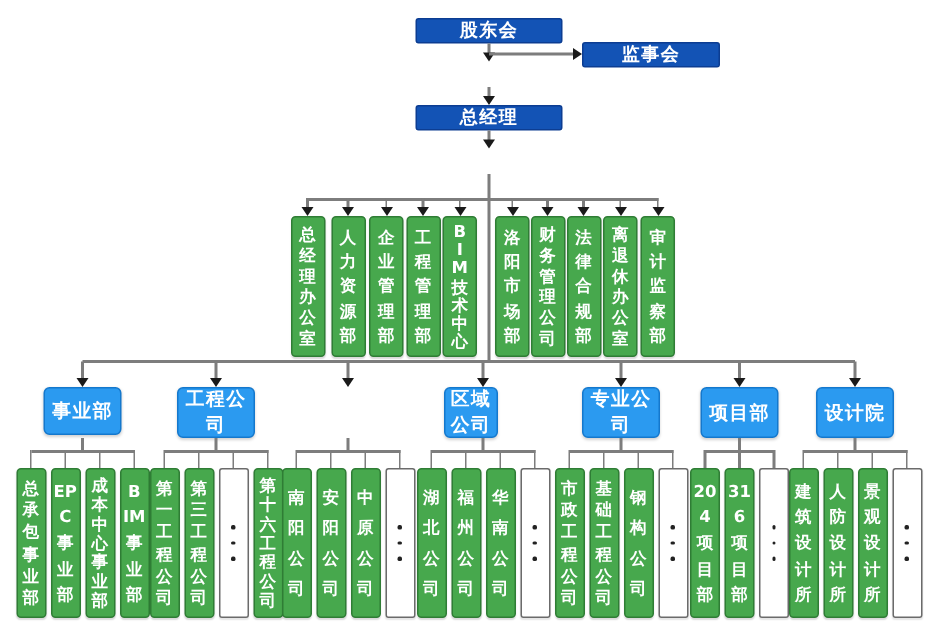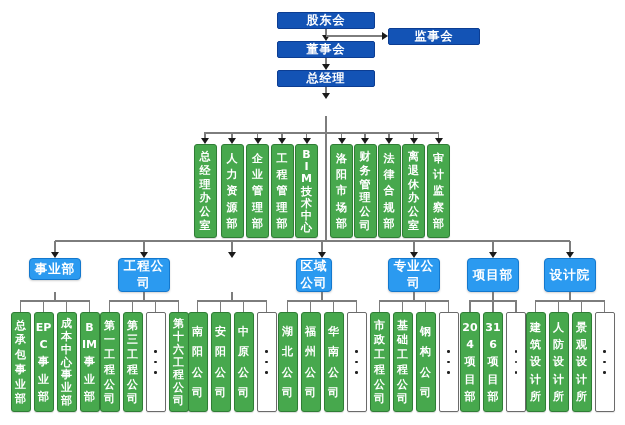--- a/index.html
+++ b/index.html
@@ -49,23 +49,20 @@
 </style>
 </head>
 <body>
 
 <div id="chart">
     <div class="box chain-box" style="left: 277px; top: 12px; width: 98px; height: 17px;">
       <span>股东会</span>
     </div>
     <div class="line" style="left: 325.25px; top: 29px; width: 1.5px; height: 7px;"></div>
     <div class="arrow-down" style="left: 322px; top: 35px;"></div>
-    <div class="box chain-box" style="left: 277px; top: 41px; width: 98px; height: 17px;">
-      <span>董事会</span>
-    </div>
     <div class="line" style="left: 325.25px; top: 58px; width: 1.5px; height: 7px;"></div>
     <div class="arrow-down" style="left: 322px; top: 64px;"></div>
     <div class="box chain-box" style="left: 277px; top: 70px; width: 98px; height: 17px;">
       <span>总经理</span>
     </div>
     <div class="line" style="left: 325.25px; top: 87px; width: 1.5px; height: 7px;"></div>
     <div class="arrow-down" style="left: 322px; top: 93px;"></div>
     <div class="line" style="left: 326px; top: 35px; width: 57px; height: 1.5px;"></div>
     <div class="arrow-right" style="left: 382px; top: 31.75px;"></div>
     <div class="box chain-box" style="left: 388px; top: 28px; width: 92px; height: 17px; justify-content: center;">
@@ -164,21 +161,21 @@
     <div class="box unit-box" style="left: 427px; top: 144px; width: 23px; height: 94px;">
       <div class="vl">审</div>
       <div class="vl">计</div>
       <div class="vl">监</div>
       <div class="vl">察</div>
       <div class="vl">部</div>
     </div>
     <div class="line" style="left: 55px; top: 240px; width: 515px; height: 1.5px;"></div>
     <div class="line" style="left: 54.25px; top: 241px; width: 1.5px; height: 12px;"></div>
     <div class="arrow-down" style="left: 51px; top: 252px;"></div>
-    <div class="box div-box" style="left: 29px; top: 258px; width: 52px; height: 22px;">
+    <div class="box div-box" style="left: 29px; top: 258px; width: 52px; height: 32px;">
       <span>事业部</span>
     </div>
     <div class="line" style="left: 54.25px; top: 292px; width: 1.5px; height: 8px;"></div>
     <div class="line" style="left: 20.5px; top: 300px; width: 69px; height: 1.5px;"></div>
     <div class="line" style="left: 19.75px; top: 300px; width: 1.5px; height: 12px;"></div>
     <div class="box unit-box" style="left: 10.5px; top: 312px; width: 20px; height: 100px;">
       <div class="vl">总</div>
       <div class="vl">承</div>
       <div class="vl">包</div>
       <div class="vl">事</div>

